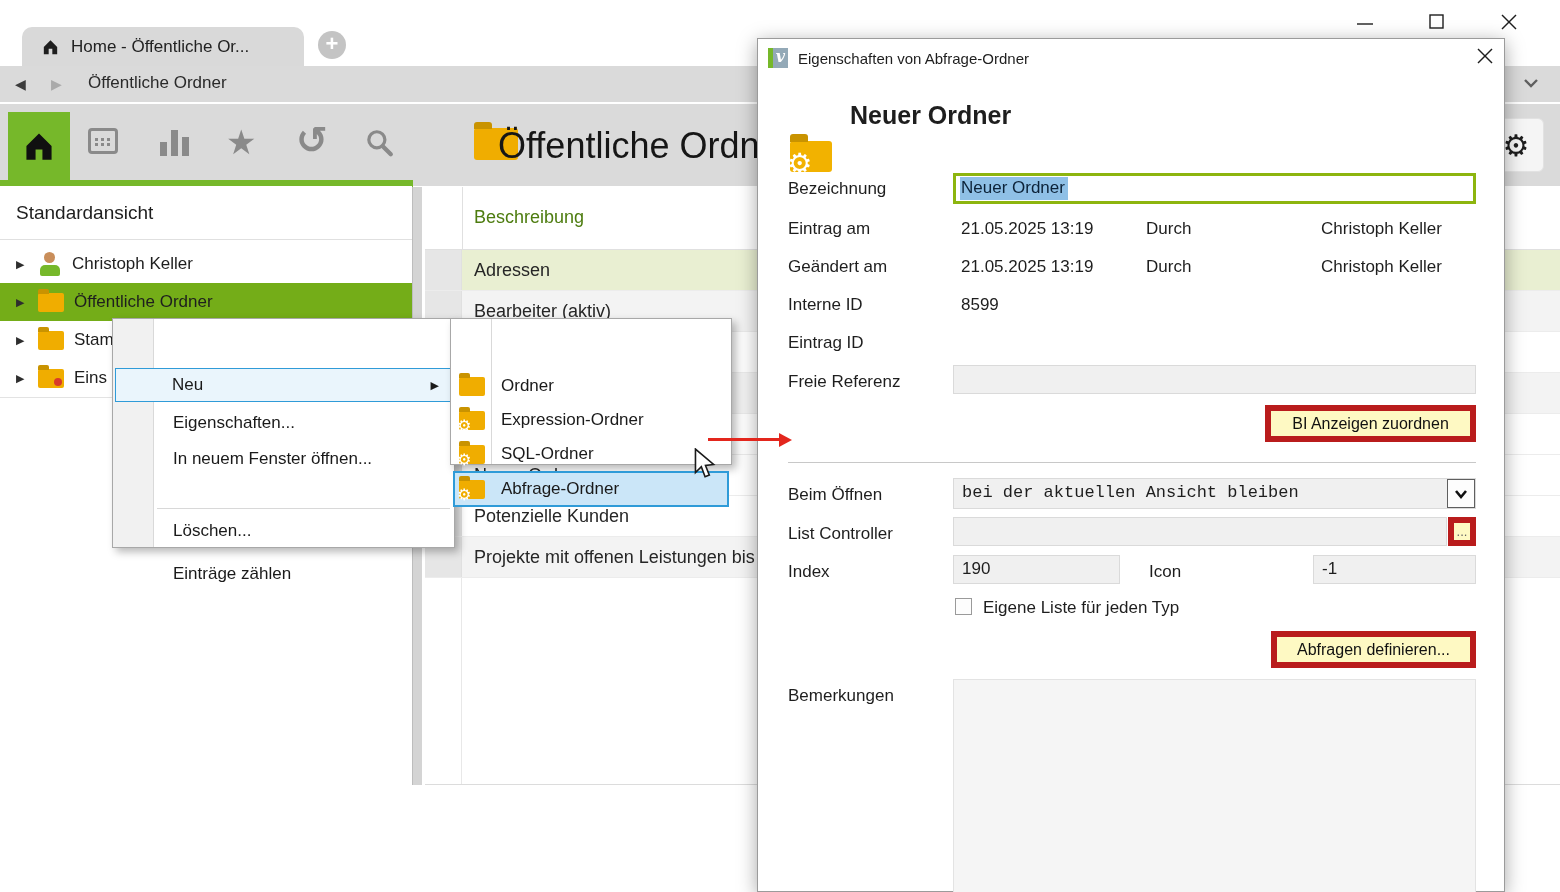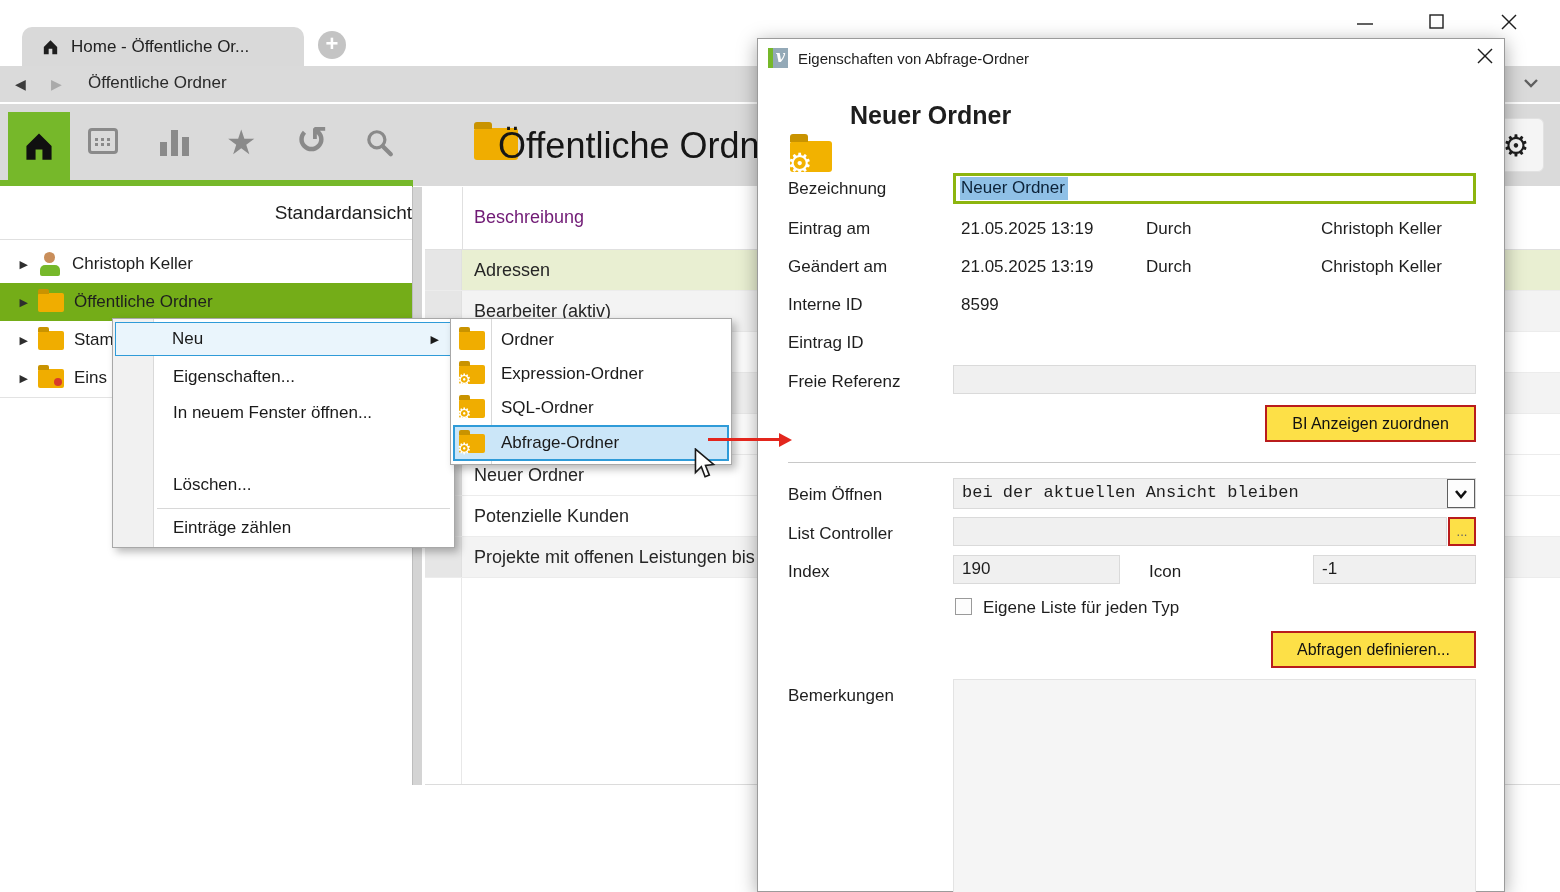--- a/index.html
+++ b/index.html
@@ -52,32 +52,32 @@
   .bigfolder { width:44px; height:32px; background:#f0ad00; border-radius:3px; position:relative; }
   .bigfolder::before { content:""; position:absolute; top:-6px; left:0; width:18px; height:7px; background:#c99300; border-radius:3px 3px 0 0; }
   .trow { position:absolute; left:425px; right:0; display:flex; border-bottom:1px solid #ececec; }
   .trow .gut { width:37px; background:#e6e6e6; border-right:1px solid #e0e0e0; flex:none; }
   .trow .cell { padding-left:12px; display:flex; align-items:center; font-size:18px; color:#262626; white-space:nowrap; overflow:hidden; }
 
   
   .menu { background:#fff; border:1px solid #a8a8a8; box-shadow:4px 4px 8px rgba(0,0,0,.28); }
   .menu .gutline { position:absolute; top:0; bottom:0; width:1px; background:#d9d9d9; }
   .menu .gutbg { position:absolute; top:0; bottom:0; left:0; background:#f1f1f1; }
-  .mitem { position:absolute; left:2px; right:2px; display:flex; align-items:center; font-size:17px; color:#1a1a1a; }
+  .mitem { position:absolute; left:2px; right:2px; display:flex; align-items:center; font-size:17px; color:#1a1a1a;margin-top:46px; }
   .mitem.hl { background:#eaf5fc; border:1px solid #2f9bd8; }
   .mitem.hl2 { background:#cbe6f8; border:2px solid #2f9bd8; }
   .msep { position:absolute; height:1px; background:#d8d8d8; }
   .subarrow { position:absolute; right:12px; font-size:11px; color:#1a1a1a; }
 
   
   .dialog { background:#fff; border:1px solid #9b9b9b; box-shadow:0 4px 18px rgba(0,0,0,.35); }
   .dlg-label { position:absolute; left:30px; font-size:17px; color:#1e1e1e; }
   .dlg-val { position:absolute; font-size:17px; color:#1e1e1e; }
   .input-gray { background:#f0f0f0; border:1px solid #dadada; }
-  .btn { background:#fde047; border:2px solid #b91c1c; font-size:16px; color:#111;
+  .btn { background:#fef9c3; border:6px solid #b91c1c; font-size:16px; color:#111;
     display:flex; align-items:center; justify-content:center; font-family:inherit; }
   .logo { width:20px; height:20px; position:relative; background:#93a9b7; }
   .logo i { position:absolute; left:0; top:0; bottom:0; width:5px; background:#76b82a; }
   .logo b { position:absolute; left:5px; top:-1px; right:0; text-align:center; color:#fff;
     font-family:"DejaVu Serif",serif; font-style:italic; font-weight:bold; font-size:16px; }
   .hdrfolder { width:42px; height:31px; background:#f2b200; border-radius:3px; position:relative; }
   .hdrfolder::before { content:""; position:absolute; top:-7px; left:0; width:18px; height:8px; background:#c99300; border-radius:3px 3px 0 0; }
   .hdrfolder .gear { position:absolute; left:-3px; bottom:-6px; color:#fff; font-size:28px; line-height:28px; }
   .selection { background:#8fc0e6; color:#0c2238; }
   .combo-arrow { position:absolute; right:0; top:0; bottom:0; width:28px; background:#fdfdfd;
@@ -170,21 +170,21 @@
     </svg>
   </div>
   <div class="abs greenstrip" style="left:0; top:180px; width:413px; height:7px;"></div>
 
   <div class="abs bigfolder" style="left:438px; top:128px;"></div>
   <div class="abs ctitle" style="left:498px; top:125px;">Öffentliche Ordner</div>
   <div class="abs gearbtn" style="left:1488px; top:118px; width:56px; height:54px;">
     <span>⚙</span>
   </div>
 
-  <div class="abs" style="left:0; top:186px; width:412px; height:600px; background:#fff;text-align:right;">
+  <div class="abs" style="left:0; top:186px; width:412px; height:600px; background:#fff;">
     <div class="viewtitle" style="padding:16px 0 0 16px;">Standardansicht</div>
     <div style="height:1px; background:#e0e0e0; margin-top:15px;"></div>
 
     <div class="tree-row" style="margin-top:5px;">
       <span class="expander">▶</span>
       <span class="avatar">
           <span class="head"></span>
           <span class="body"></span>
         </span>
       <span>Christoph Keller</span>
@@ -206,21 +206,21 @@
         </span>
       <span>Eins</span>
     </div>
     <div style="height:1px; background:#e3e3e3;"></div>
   </div>
 
   <div class="abs splitter" style="left:412px; top:187px; width:10px; height:598px;"></div>
 
   <div class="abs" style="left:425px; top:187px; right:0; height:63px; background:#fff; border-bottom:1px solid #e0e0e0;">
     <div style="position:absolute; left:37px; top:0; bottom:0; width:1px; background:#e0e0e0;"></div>
-    <span style="position:absolute; left:49px; top:20px; font-size:18px; color:#701a75;text-align:center;">Beschreibung</span>
+    <span style="position:absolute; left:49px; top:20px; font-size:18px; color:#4d7c0f;text-align:center;">Beschreibung</span>
   </div>
 
   <div class="trow" style="top:250px; height:41px;">
     <div class="gut"></div>
     <div class="cell" style="flex:1; background:#e9efd2;">Adressen</div>
   </div>
   <div class="trow" style="top:291px; height:41px;">
     <div class="gut"></div>
     <div class="cell" style="flex:1; background:#f3f3f3;">Bearbeiter (aktiv)</div>
   </div>

